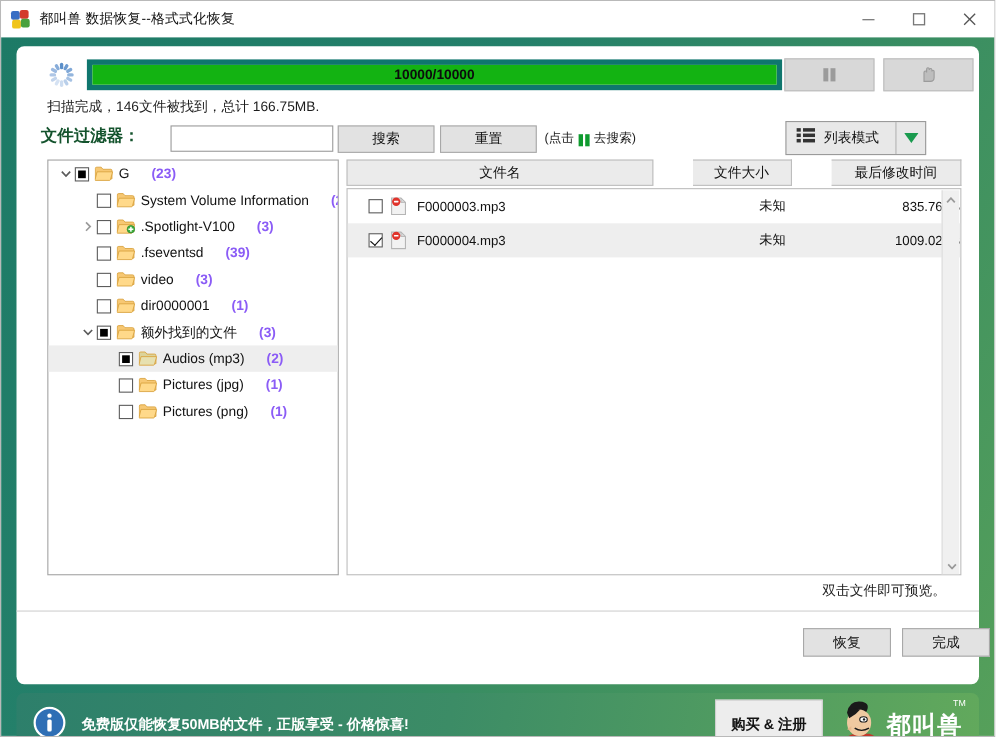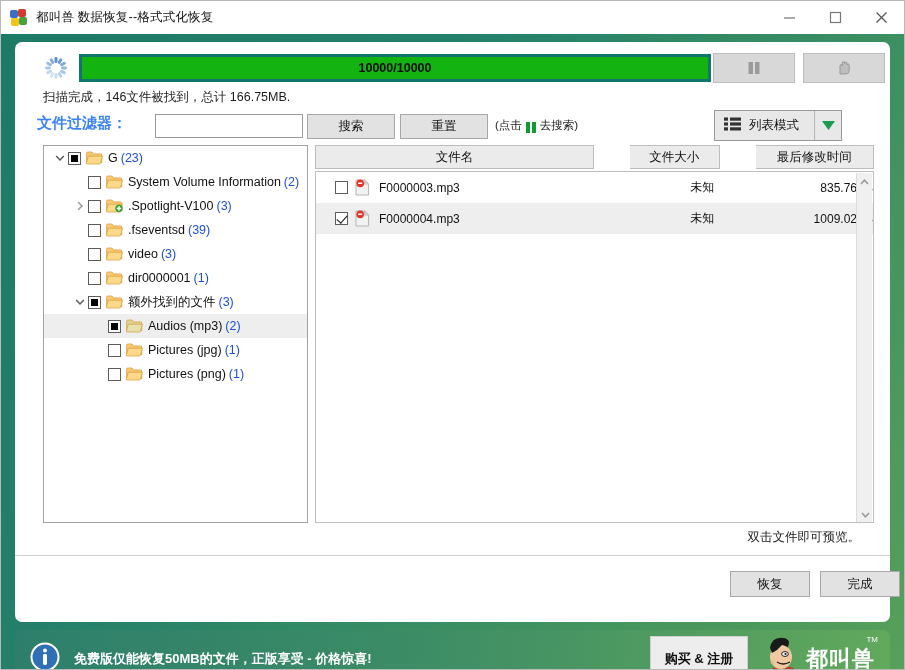--- a/index.html
+++ b/index.html
@@ -63,21 +63,21 @@
     width: 875px; height: 580px;
     background: #ffffff;
     border-radius: 7px;
   }
 
   
   #spinner { position: absolute; left: 28px; top: 13px; width: 26px; height: 26px; }
   #progress-wrap {
     position: absolute; left: 64px; top: 12px;
     width: 632px; height: 28px;
-    background: #ffffff; border: 3px solid #0f766e;
+    background: #ffffff; border: 5px solid #0f766e;
   }
   #progress-fill {
     position: absolute; left: 0; top: 0; height: 100%;
     width: 100%; background: #13b312;
   }
   #progress-label {
     position: absolute; left: 0; top: 0; width: 100%; height: 100%;
     display: flex; align-items: center; justify-content: center;
     font-size: 12.5px; font-weight: bold; color: #0c0c0c;
   }
@@ -96,21 +96,21 @@
   #elapsed {
     position: absolute; left: 690px; top: 47px;
     width: 170px; text-align: right;
     font-size: 12.5px; color: #1c1c1c; white-space: nowrap;
   }
   #elapsed .val { margin-left: 12px; }
 
   
   #filter-label {
     position: absolute; left: 22px; top: 72px;
-    font-size: 15px; font-weight: bold; color: #3b82f6;
+    font-size: 15px; font-weight: bold; color: #14532d;
     white-space: nowrap;
   }
   #filter-input {
     position: absolute; left: 140px; top: 72px;
     width: 148px; height: 24px;
     border: 1px solid #9a9a9a; background: #fff;
     font-size: 12px; padding: 0 4px; color: #111;
     font-family: "Liberation Sans", sans-serif;
   }
   .sm-btn {
@@ -162,21 +162,21 @@
     width: 13px; height: 13px; flex: 0 0 13px;
     border: 1px solid #5c5c5c; background: #fff;
     margin-right: 5px; position: relative;
   }
   .tcheck.part::after {
     content: ""; position: absolute; left: 2px; top: 2px;
     width: 7px; height: 7px; background: #000;
   }
   .tfolder { flex: 0 0 auto; margin-right: 5px; display: flex; align-items: center; }
   .tlabel { color: #111; }
-  .tcount { color: #1d4ed8; margin-left: 3px; }
+  .tcount { color: #8b5cf6; margin-left: 20px; font-weight: bold; }
 
   
   #list-panel {
     position: absolute; left: 300px; top: 103px;
     width: 559px; height: 378px;
   }
   #list-header { display: flex; height: 24px; gap: 36px; }
   .hcell {
     background: #ebebeb; border: 1px solid #bdbdbd; border-left: none;
     display: flex; align-items: center; justify-content: center;

